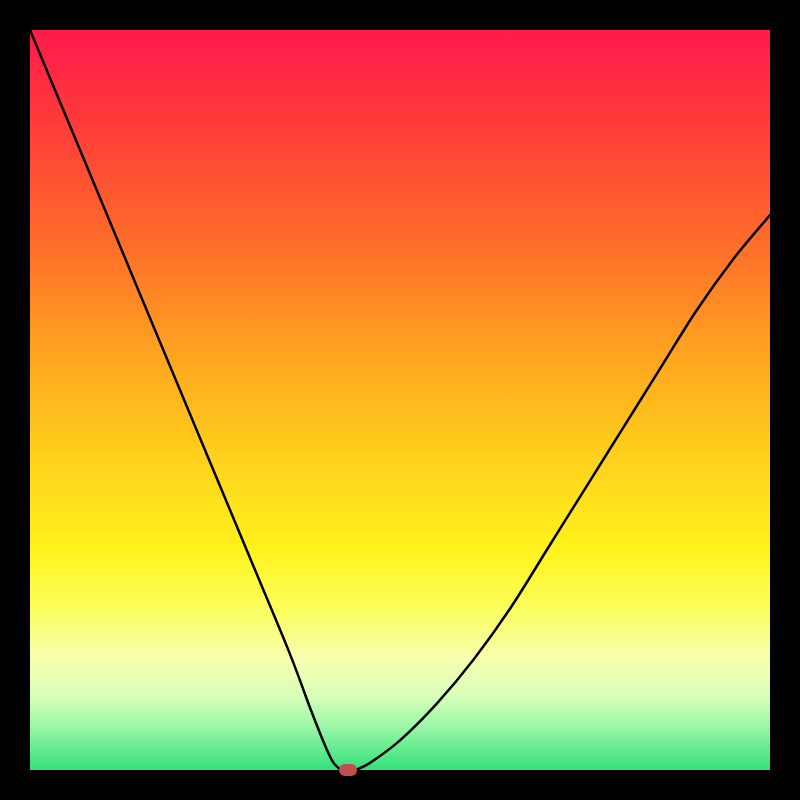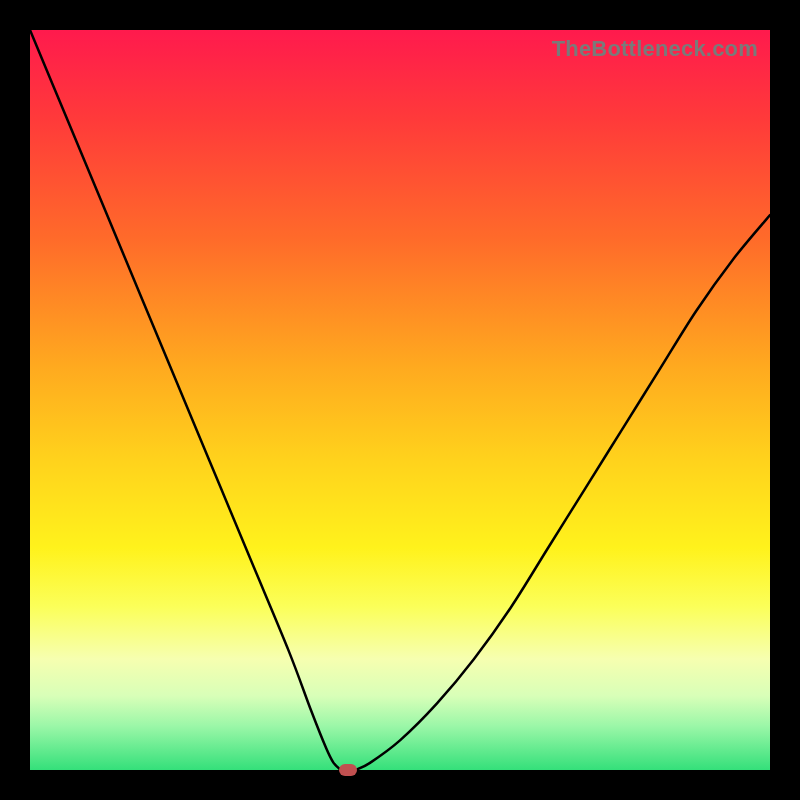--- a/index.html
+++ b/index.html
@@ -53,19 +53,18 @@
     border-radius: 6px;
     background: #c05050;
     transform: translate(-50%, -50%);
   }
 </style>
 </head>
 <body>
 
 <div class="frame">
   <div class="plot-area">
-    <div class="watermark">TheBottleneck.com</div>
     <svg class="curve" viewBox="0 0 740 740" preserveAspectRatio="none">
       <path id="curve-path" fill="none" stroke="#000" stroke-width="2.5" stroke-linecap="round" stroke-linejoin="round" d="M 0 0 C 6.166666666666667 14.799999999999992, 24.666666666666664 59.199999999999946, 37 88.79999999999995 C 49.333333333333336 118.39999999999996, 61.666666666666664 148.00000000000003, 74 177.60000000000002 C 86.33333333333333 207.20000000000002, 98.66666666666667 236.79999999999998, 111 266.4 C 123.33333333333333 296, 135.66666666666666 325.59999999999997, 148 355.2 C 160.33333333333334 384.8, 172.66666666666666 414.4, 185 444 C 197.33333333333334 473.6, 209.66666666666666 503.19999999999993, 222 532.8 C 234.33333333333334 562.4, 249.13333333333333 596.9333333333334, 259 621.6 C 268.8666666666667 646.2666666666667, 275.0333333333333 664.7666666666667, 281.2 680.8 C 287.3666666666667 696.8333333333333, 292.3 709.1666666666666, 296 717.8 C 299.7 726.4333333333333, 300.9333333333333 728.9, 303.4 732.6 C 305.8666666666667 736.3000000000001, 309.56666666666666 738.7666666666667, 310.8 740 L 310.8 740 L 325.6 740 L 325.6 740 C 328.0666666666667 738.7666666666667, 333.00000000000006 737.5333333333333, 340.40000000000003 732.6 C 347.8 727.6666666666667, 358.9 720.2666666666667, 370 710.4 C 381.1 700.5333333333333, 394.66666666666674 686.9666666666667, 407.00000000000006 673.4 C 419.33333333333337 659.8333333333333, 431.6666666666667 645.0333333333333, 444 629 C 456.3333333333333 612.9666666666667, 468.6666666666667 595.7, 481 577.2 C 493.3333333333333 558.7, 505.6666666666667 537.7333333333333, 518 518 C 530.3333333333334 498.26666666666665, 542.6666666666666 478.53333333333336, 555 458.8 C 567.3333333333334 439.06666666666666, 579.6666666666666 419.3333333333333, 592 399.59999999999997 C 604.3333333333334 379.8666666666666, 616.6666666666666 360.1333333333333, 629 340.4 C 641.3333333333334 320.66666666666663, 653.6666666666666 299.7, 666 281.2 C 678.3333333333334 262.7, 690.6666666666666 245.43333333333337, 703 229.40000000000003 C 715.3333333333334 213.3666666666667, 733.8333333333334 192.4, 740 185"></path>
     </svg>
     <div id="marker" class="marker" style="left: 318.2px; top: 740px;"></div>
   </div>
 </div>
 
 </body></html>

